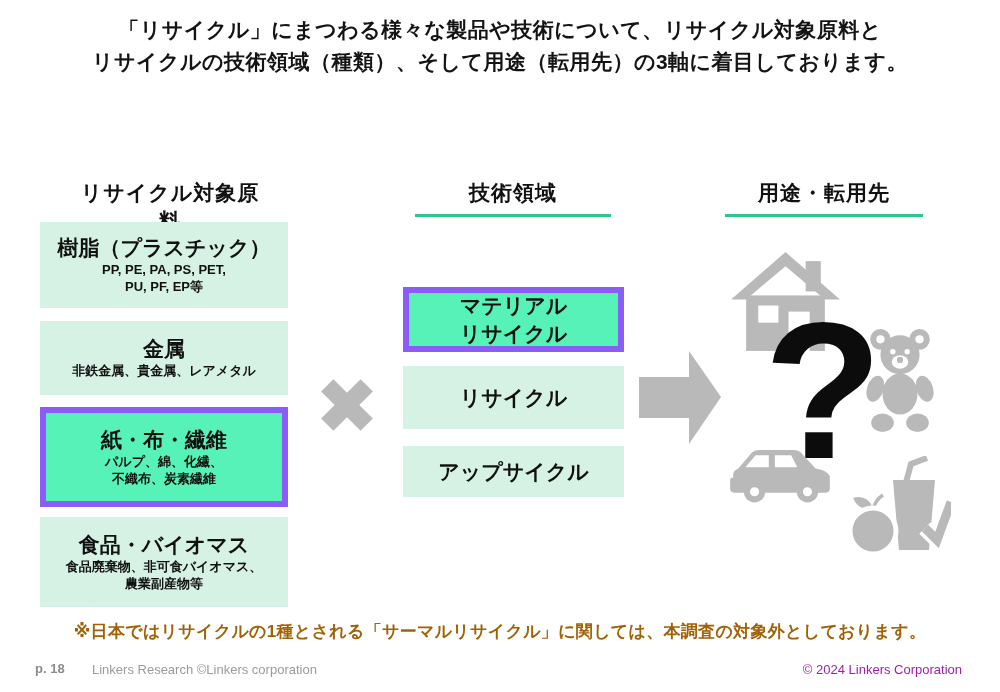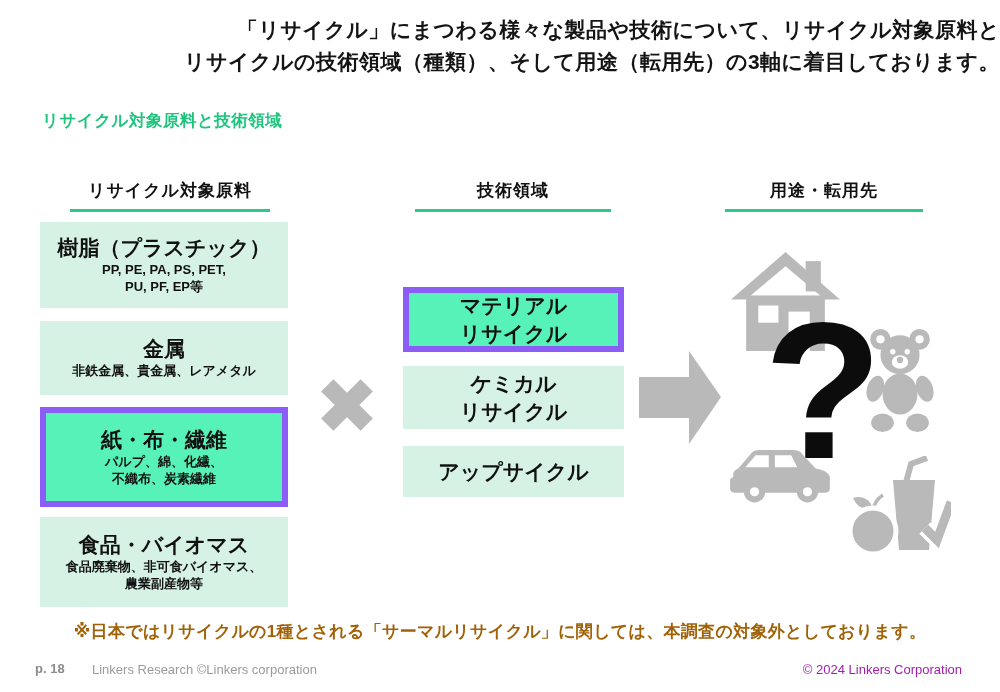--- a/index.html
+++ b/index.html
@@ -1,25 +1,25 @@
 <!DOCTYPE html>
 <html><head>
 <meta charset="utf-8">
 <style>
   html,body{margin:0;padding:0;background:#ffffff;}
   body{font-family:"Liberation Sans","DejaVu Sans",sans-serif;color:#111;}
   .slide{position:relative;width:1000px;height:692px;background:#fff;overflow:hidden;}
 
-  .title-block{position:absolute;top:14px;left:0;right:0;text-align:right;
+  .title-block{position:absolute;top:14px;left:0;right:0;text-align:center;
     font-size:21px;font-weight:800;color:#141414;line-height:1.5;letter-spacing:.5px;}
 
   .section-heading{position:absolute;left:42px;top:110px;font-size:16.5px;
     font-weight:800;color:#1ec47d;letter-spacing:.5px;}
 
-  .col-header{position:absolute;top:179px;text-align:center;font-size:17px;
+  .col-header{position:absolute;top:179px;text-align:center;font-size:21px;
     font-weight:800;color:#111;padding-bottom:7px;border-bottom:3px solid #2dc98c;letter-spacing:1px;}
   .hdr-materials{left:70px;width:200px;}
   .hdr-tech{left:415px;width:196px;}
   .hdr-apps{left:725px;width:198px;}
 
   .mbox{position:absolute;left:40px;width:248px;background:#d6f2e4;
     display:flex;flex-direction:column;align-items:center;justify-content:center;
     box-sizing:border-box;text-align:center;}
   .tbox{position:absolute;left:403px;width:221px;background:#d6f2e4;
     display:flex;flex-direction:column;align-items:center;justify-content:center;
@@ -59,21 +59,20 @@
 </head>
 <body>
 
 <div class="slide">
 
   <div class="title-block">
     <div>「リサイクル」にまつわる様々な製品や技術について、リサイクル対象原料と</div>
     <div>リサイクルの技術領域（種類）、そして用途（転用先）の3軸に着目しております。</div>
   </div>
 
-  <div class="section-heading">リサイクル対象原料と技術領域</div>
 
   <div class="col-header hdr-materials">リサイクル対象原料</div>
   <div class="col-header hdr-tech">技術領域</div>
   <div class="col-header hdr-apps">用途・転用先</div>
 
   <div class="mbox m1">
     <div class="box-title">樹脂（プラスチック）</div>
     <div class="box-sub">
       <div>PP, PE, PA, PS, PET,</div>
       <div>PU, PF, EP等</div>
@@ -115,21 +114,20 @@
 
   <div class="tbox t1 highlight">
     <div class="box-title">
       <div>マテリアル</div>
       <div>リサイクル</div>
     </div>
   </div>
 
   <div class="tbox t2">
     <div class="box-title">
-      <div>ケミカル</div>
       <div>リサイクル</div>
     </div>
   </div>
 
   <div class="tbox t3">
     <div class="box-title">
       <div>アップサイクル</div>
       <div></div>
     </div>
   </div>

